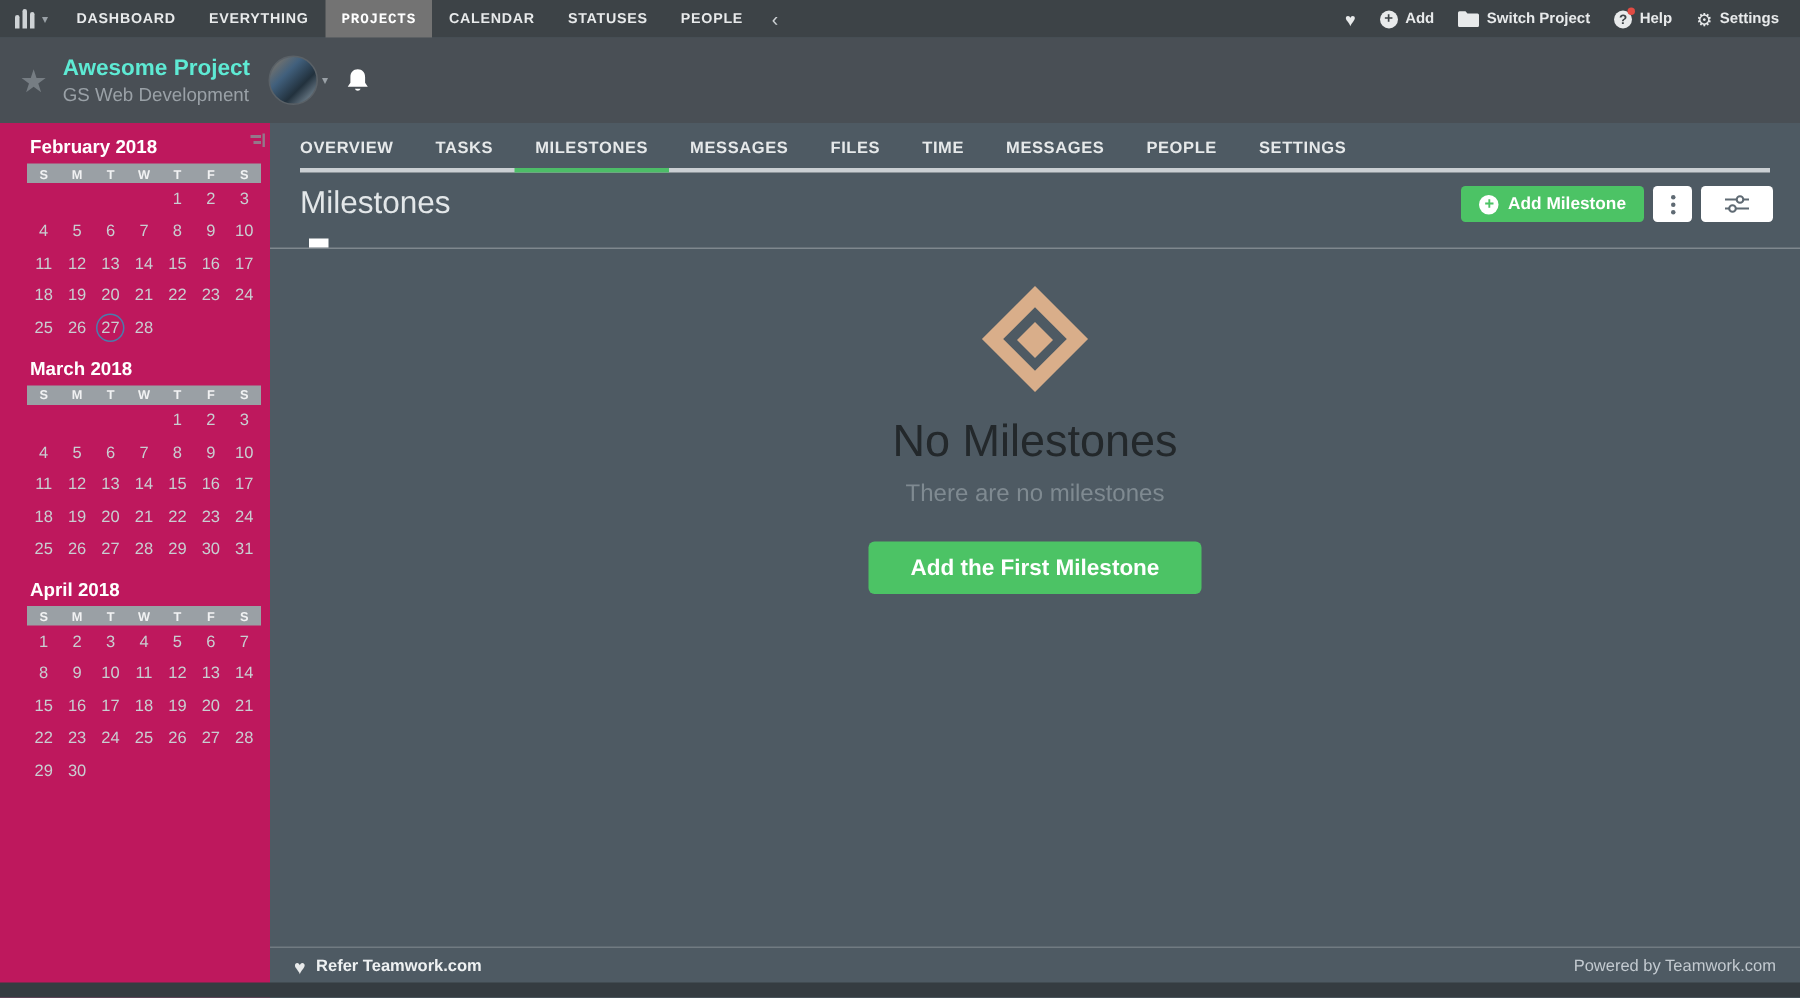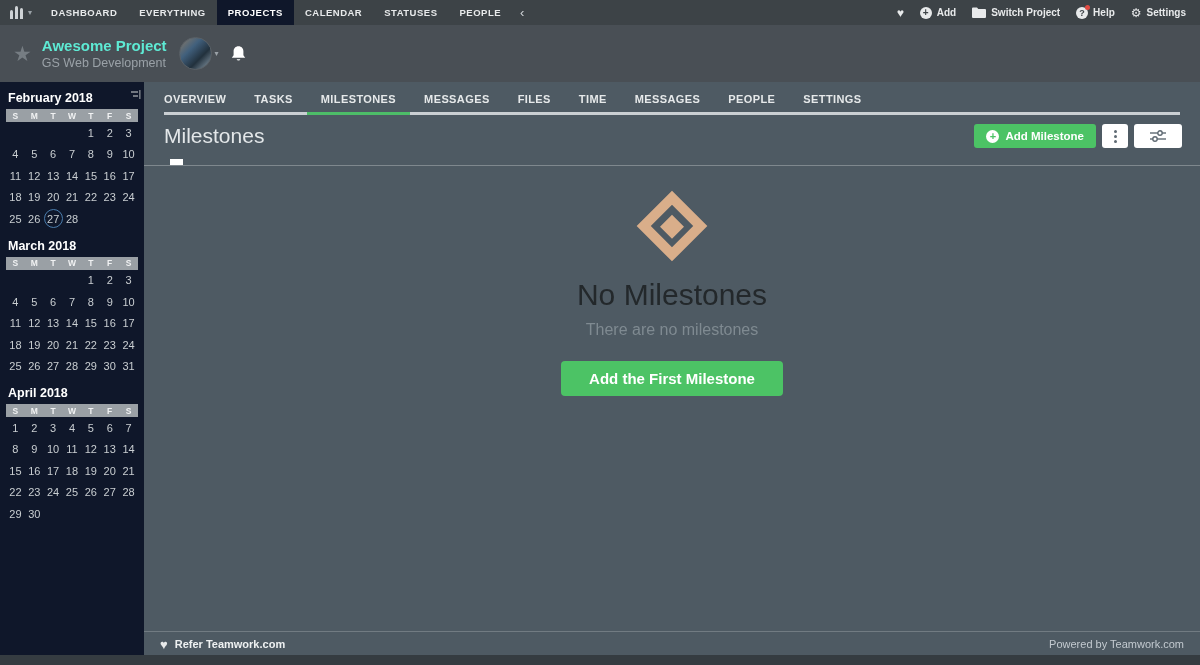--- a/index.html
+++ b/index.html
@@ -13,21 +13,21 @@
   
   .topnav { height:25px; background:#3d4347; display:flex; align-items:stretch; }
   .logo-wrap { display:flex; align-items:center; padding:0 8px 0 10px; gap:5px; }
   .logo-bars { display:flex; align-items:flex-end; gap:2px; height:13px; }
   .logo-bars i { display:block; width:3px; background:#cfd3d6; border-radius:2px 2px 0 0; }
   .logo-bars i:nth-child(1){height:9px;} .logo-bars i:nth-child(2){height:13px;} .logo-bars i:nth-child(3){height:11px;}
   .logo-caret { color:#9aa1a7; font-size:8px; }
   .nav-items { display:flex; align-items:stretch; }
   .nav-item { display:flex; align-items:center; padding:0 11px; font-size:9.5px; font-weight:bold;
               letter-spacing:.5px; color:#e8eaeb; cursor:pointer; }
-  .nav-item.active { background:#0f172a; color:#fff; }
+  .nav-item.active { background:#737373; color:#fff;font-family:Liberation Mono, monospace; }
   .nav-collapse { display:flex; align-items:center; padding:0 8px; color:#cfd3d6; font-size:13px; cursor:pointer; }
   .nav-right { margin-left:auto; display:flex; align-items:center; gap:16px; padding-right:14px; }
   .nav-right .rt-item { display:flex; align-items:center; gap:5px; font-size:10px; font-weight:bold; color:#e8eaeb; cursor:pointer; }
   .heart-glyph { color:#e8eaeb; font-size:12px; }
   .circle-plus { width:12px; height:12px; border-radius:50%; background:#e8eaeb; color:#3d4347;
                  font-size:10px; font-weight:bold; line-height:12px; text-align:center; display:inline-block; }
   .help-wrap { position:relative; display:inline-flex; }
   .circle-q { width:12px; height:12px; border-radius:50%; background:#e8eaeb; color:#3d4347;
               font-size:9px; font-weight:bold; line-height:12px; text-align:center; display:inline-block; }
   .help-dot { position:absolute; top:-2px; right:-2px; width:5px; height:5px; border-radius:50%; background:#e14b43; }
@@ -42,21 +42,21 @@
   .search-box input { border:none; outline:none; flex:1; font-size:12.5px; color:#333;
                       font-family:"Liberation Sans", sans-serif; background:transparent; }
   .search-box input::placeholder { color:#8a9198; }
   .avatar { width:33px; height:33px; border-radius:50%; margin-left:12px; cursor:pointer;
             background:linear-gradient(135deg,#8a7a66 0%,#41607d 35%,#22313d 65%,#8fa0ad 100%);
             border:1px solid #5a6167; }
   .avatar-caret { color:#9aa1a7; font-size:8px; margin-left:3px; }
   .bell { margin:0 15px 0 11px; cursor:pointer; display:flex; }
   
   .main { display:flex; height:583px; }
-  .sidebar { width:144px; background:#0f172a; position:relative; flex:none; }
+  .sidebar { width:180px; background:#be185d; position:relative; flex:none;padding-left:12px; }
   .pin-icon { position:absolute; top:4px; right:3px; cursor:pointer; opacity:.8; }
   .content { flex:1; display:flex; flex-direction:column; position:relative; }
   
   .cal { margin-top:9px; margin-bottom:9px; }
   .cal-title { font-size:12.5px; font-weight:bold; color:#fff; margin:0 0 4px 8px; }
   .cal-head { display:grid; grid-template-columns:repeat(7,1fr); margin:0 6px; background:#9aa0a5;
               height:13px; align-items:center; text-align:center; font-size:8.5px; font-weight:bold; color:#f1f2f3; }
   .cal-grid { display:grid; grid-template-columns:repeat(7,1fr); margin:0 6px; }
   .cal-cell { height:21.5px; display:flex; align-items:center; justify-content:center;
               font-size:11px; color:#c9ced1; cursor:pointer; }

